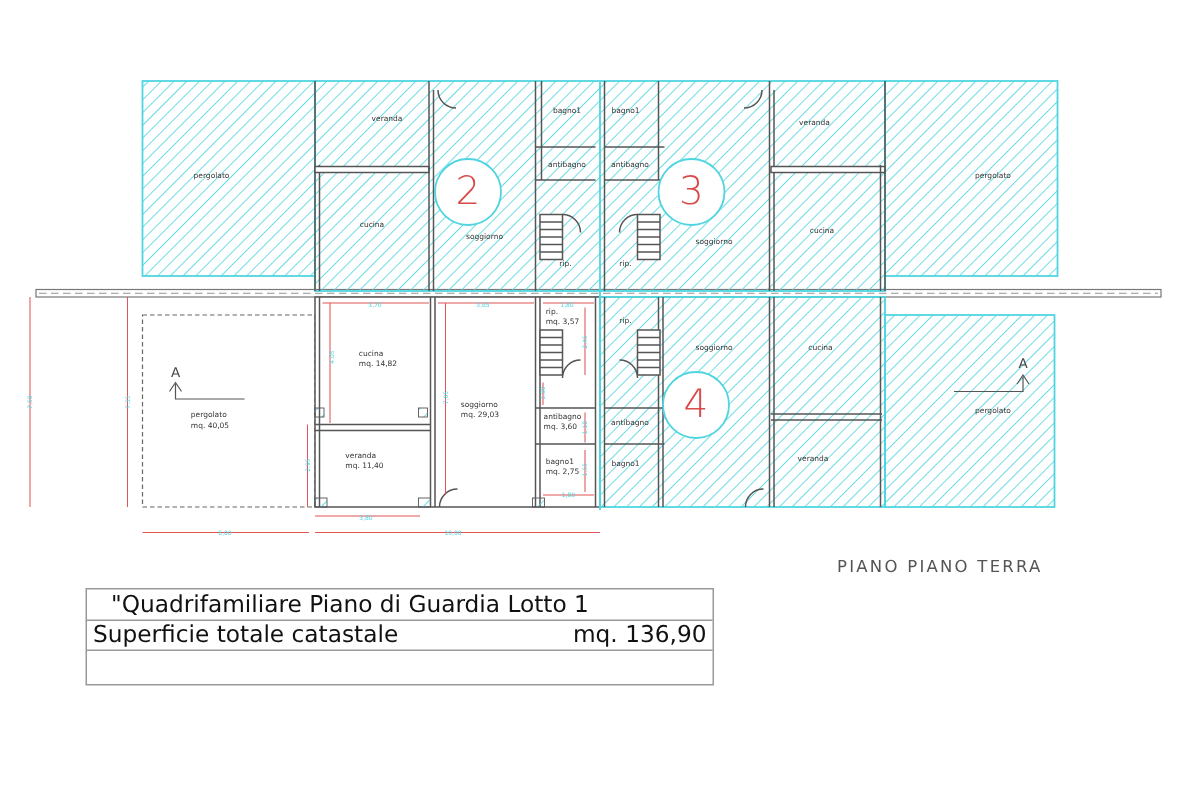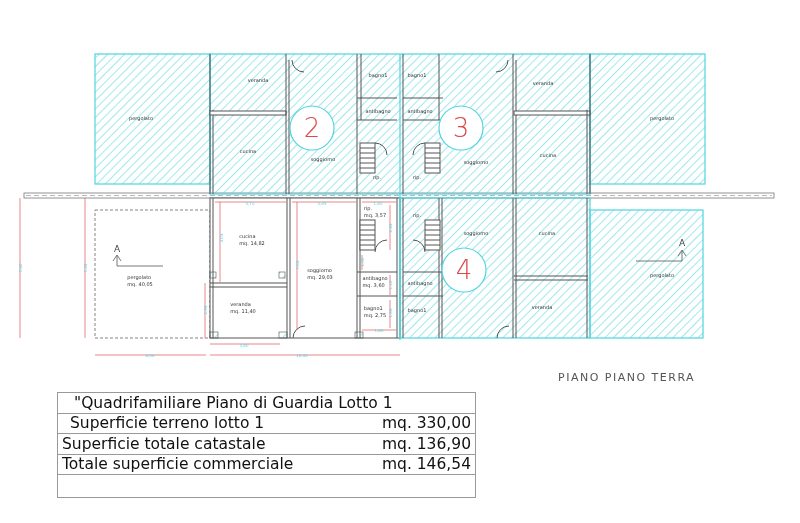--- a/index.html
+++ b/index.html
@@ -246,25 +246,17 @@
   <div class="dim" style="left:302px; top:355px;">10,00</div>
 </div>
 
 <div class="caption">PIANO  PIANO  TERRA</div>
 
 <div class="table">
   <div class="row">
     <span class="title">"Quadrifamiliare Piano di Guardia Lotto 1</span>
   </div>
   <div class="row">
-    <span class="k1">Superficie terreno lotto 1</span>
-    <span>mq. 330,00</span>
-  </div>
-  <div class="row">
     <span>Superficie totale catastale</span>
     <span>mq. 136,90</span>
   </div>
-  <div class="row">
-    <span>Totale superficie commerciale</span>
-    <span>mq. 146,54</span>
-  </div>
   <div class="row"></div>
 </div>
 
 </body></html>

